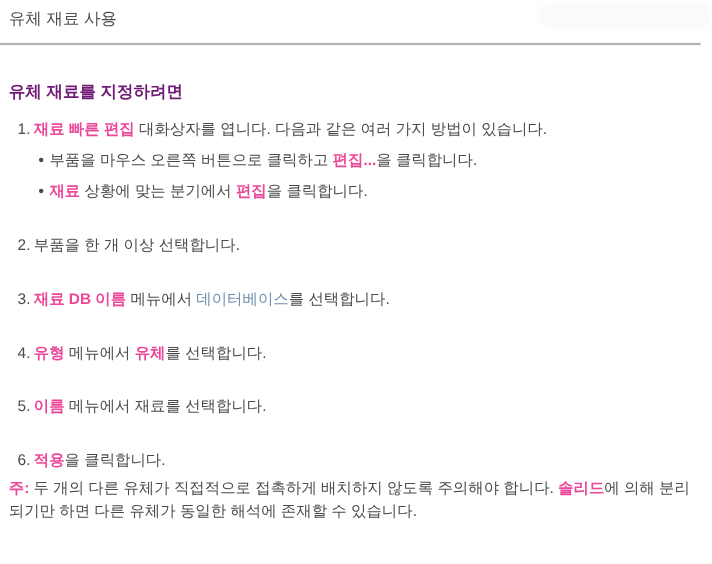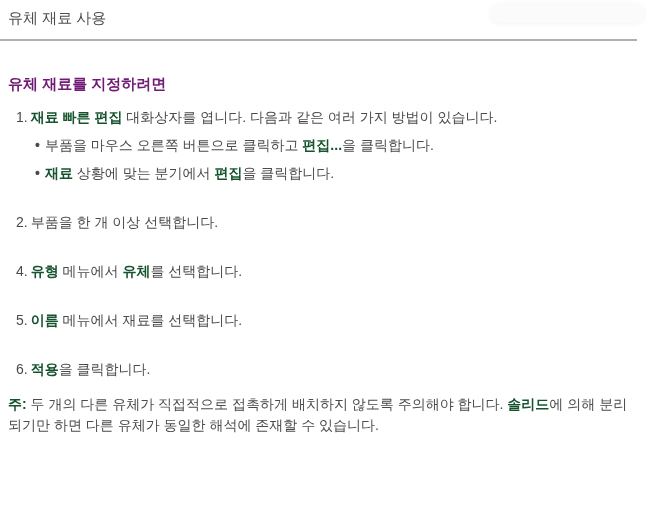--- a/index.html
+++ b/index.html
@@ -31,40 +31,41 @@
     font-size:15px; line-height:18px; font-weight:700; color:#701a75;
   }
   .steps { margin:14px 0 0 0; padding:0 14px 0 16px; }
   .step { margin-top:28px; }
   .step:first-child { margin-top:0; }
   .step-num { display:inline; margin-right:3px; }
   .bullets { list-style:none; margin:7px 0 0 0; padding:0 0 0 19px; }
   .bullet { margin:0 0 7px 0; }
   .bullet:last-child { margin-bottom:0; }
   .dot { display:inline-block; margin-right:5px; font-weight:700; }
-  .b { font-weight:700; color:#14532d; }
+  .b { font-weight:700; color:#ec4899; }
   a.link { color:#6e8eae; text-decoration:none; cursor:pointer; }
-  .note { margin:14px 8px 0 8px; }
+  .note { margin:4px 8px 0 8px; }
 </style>
 </head>
 <body>
 
 <div class="pill"></div>
 
 <h1 class="page-title">유체 재료 사용</h1>
 
 <div class="divider"></div>
 
 <h2 class="section-heading">유체 재료를 지정하려면</h2>
 
 <div class="steps" id="steps">
     <div class="step"><span class="step-num">1.</span><span><span class="b">재료 빠른 편집</span><span class=""> 대화상자를 엽니다. 다음과 같은 여러 가지 방법이 있습니다.</span></span></div>
     <ul class="bullets">
       <li class="bullet"><span class="dot">•</span><span><span class="">부품을 마우스 오른쪽 버튼으로 클릭하고 </span><span class="b">편집...</span><span class="">을 클릭합니다.</span></span></li>
       <li class="bullet"><span class="dot">•</span><span><span class="b">재료</span><span class=""> 상황에 맞는 분기에서 </span><span class="b">편집</span><span class="">을 클릭합니다.</span></span></li>
     </ul>
     <div class="step"><span class="step-num">2.</span><span><span class="">부품을 한 개 이상 선택합니다.</span></span></div>
+    <div class="step"><span class="step-num">3.</span><span><span class="b">재료 DB 이름</span><span class=""> 메뉴에서 </span><a class="link">데이터베이스</a><span class="">를 선택합니다.</span></span></div>
     <div class="step"><span class="step-num">4.</span><span><span class="b">유형</span><span class=""> 메뉴에서 </span><span class="b">유체</span><span class="">를 선택합니다.</span></span></div>
     <div class="step"><span class="step-num">5.</span><span><span class="b">이름</span><span class=""> 메뉴에서 재료를 선택합니다.</span></span></div>
     <div class="step"><span class="step-num">6.</span><span><span class="b">적용</span><span class="">을 클릭합니다.</span></span></div>
   </div>
 
 <div class="note" id="note"><span class="b">주:</span><span class="">  두 개의 다른 유체가 직접적으로 접촉하게 배치하지 않도록 주의해야 합니다. </span><span class="b">솔리드</span><span class="">에 의해 분리되기만 하면 다른 유체가 동일한 해석에 존재할 수 있습니다.</span></div>
 
 </body></html>

